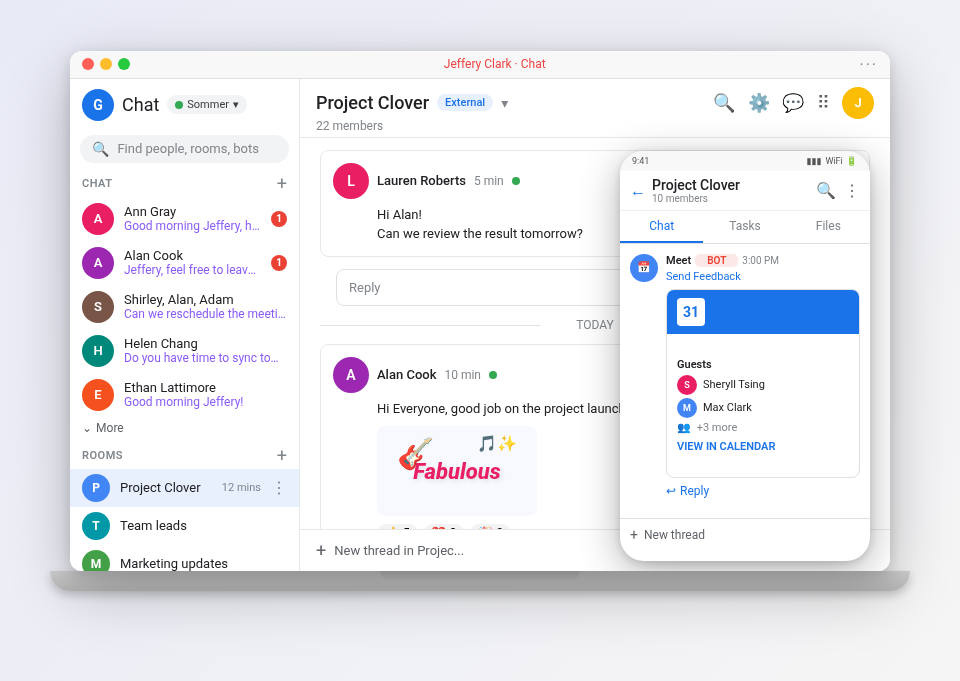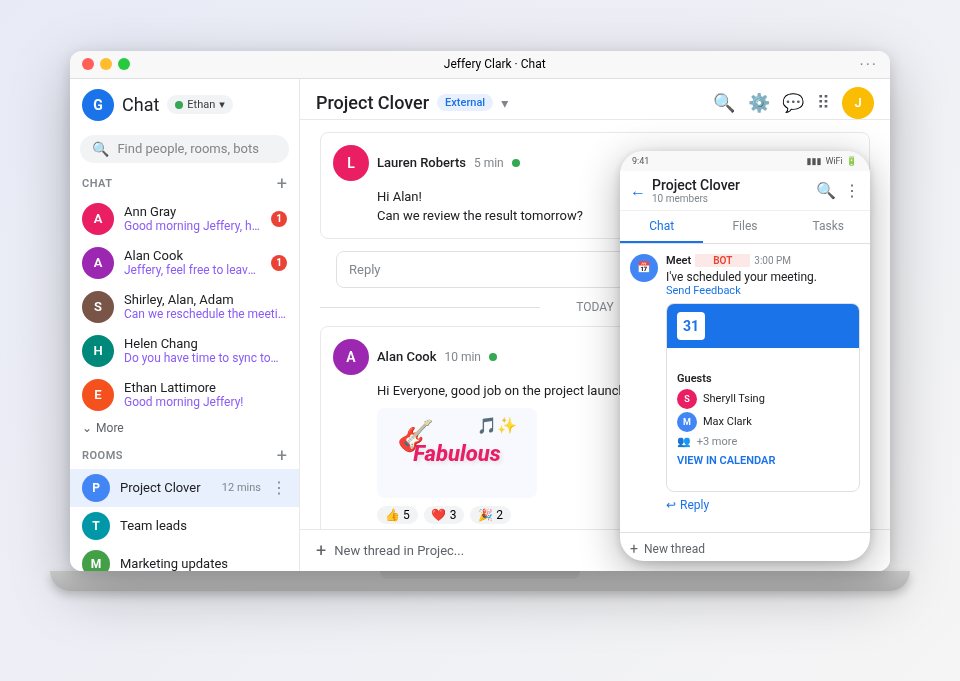--- a/index.html
+++ b/index.html
@@ -68,21 +68,21 @@
     }
 
     .tl-red { background: #ff5f56; }
     .tl-yellow { background: #ffbd2e; }
     .tl-green { background: #27c93f; }
 
     .titlebar-title {
       flex: 1;
       text-align: center;
       font-size: 12px;
-      color: #000000;
+      color: #ef4444;
     }
 
     .titlebar-dots {
       font-size: 16px;
       color: #888;
       letter-spacing: 2px;
     }
 
     
     .app {
@@ -813,21 +813,21 @@
 
     <div class="app">
 
       <div class="sidebar">
 
         <div class="sidebar-header">
           <div class="chat-icon-google">G</div>
           <div class="sidebar-chat-title">Chat</div>
           <div class="status-badge">
             <div class="status-dot"></div>
-            <span>Ethan</span>
+            <span>Sommer</span>
             <span>▾</span>
           </div>
         </div>
 
         <div class="search-box">
           <span class="search-icon-small">🔍</span>
           <span class="search-placeholder">Find people, rooms, bots</span>
         </div>
 
         <div class="section-header">
@@ -914,20 +914,21 @@
             <span class="external-badge">External</span>
             <span class="dropdown-arrow">▾</span>
             <div class="header-icons-row">
               <span class="header-icon">🔍</span>
               <span class="header-icon">⚙️</span>
               <span class="header-icon">💬</span>
               <span class="header-icon">⠿</span>
               <div class="user-avatar-header">J</div>
             </div>
           </div>
+          <div class="members-row">22 members</div>
         </div>
 
         <div class="messages-area">
 
           <div class="message-thread">
             <div class="message-header">
               <div class="msg-avatar" style="background:#e91e63">L</div>
               <span class="msg-name">Lauren Roberts</span>
               <span class="msg-time">5 min</span>
               <span class="online-dot"></span>
@@ -1006,38 +1007,37 @@
           <span class="phone-header-icon">🔍</span>
           <span class="phone-header-icon">⋮</span>
         </div>
       </div>
 
       <div class="phone-tabs">
         <div class="phone-tab active">
           <span>Chat</span>
         </div>
         <div class="phone-tab">
+          <span>Tasks</span>
+        </div>
+        <div class="phone-tab">
           <span>Files</span>
-        </div>
-        <div class="phone-tab">
-          <span>Tasks</span>
         </div>
       </div>
 
       <div class="phone-messages">
 
         <div class="phone-msg">
           <div class="phone-bot-icon">📅</div>
           <div class="phone-msg-content">
             <div class="phone-msg-header">
               <span class="phone-msg-name">Meet</span>
-              <span style="font-size:10px;color:#ea4335;background:#fce8e6;padding:1px 18px;border-radius:0;font-weight:600">BOT</span>
+              <span style="font-size:10px;color:#ea4335;background:#fce8e6;padding:1px 12px;border-radius:5px;font-weight:600">BOT</span>
               <span class="phone-msg-time">3:00 PM</span>
             </div>
-            <div class="phone-msg-text">I've scheduled your meeting.</div>
             <div class="phone-feedback-link">Send Feedback</div>
 
             <div class="phone-card">
               <div class="phone-card-header">
                 <div class="phone-card-date">31</div>
               </div>
               <div class="phone-card-body">
                 <div class="phone-guests-title">Guests</div>
                 <div class="phone-guest">
                   <div class="phone-guest-avatar" style="background:#e91e63">S</div>

